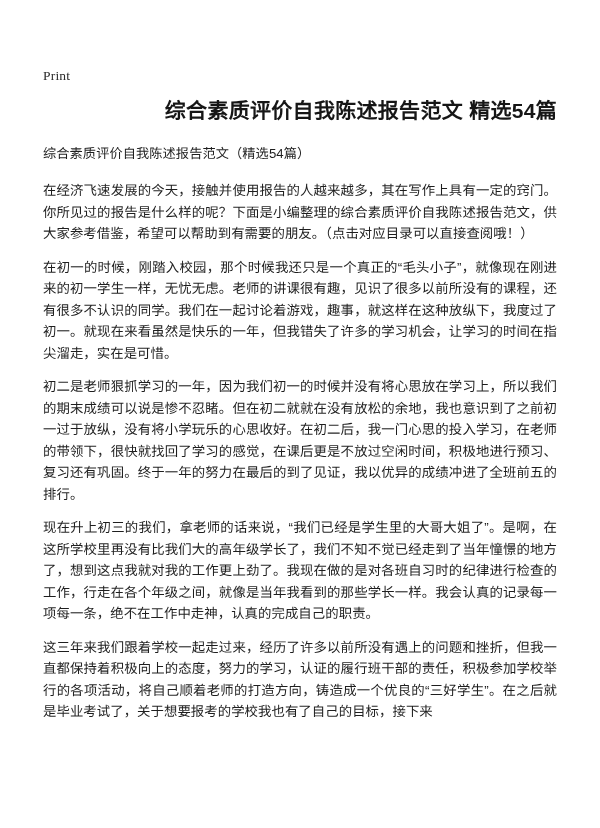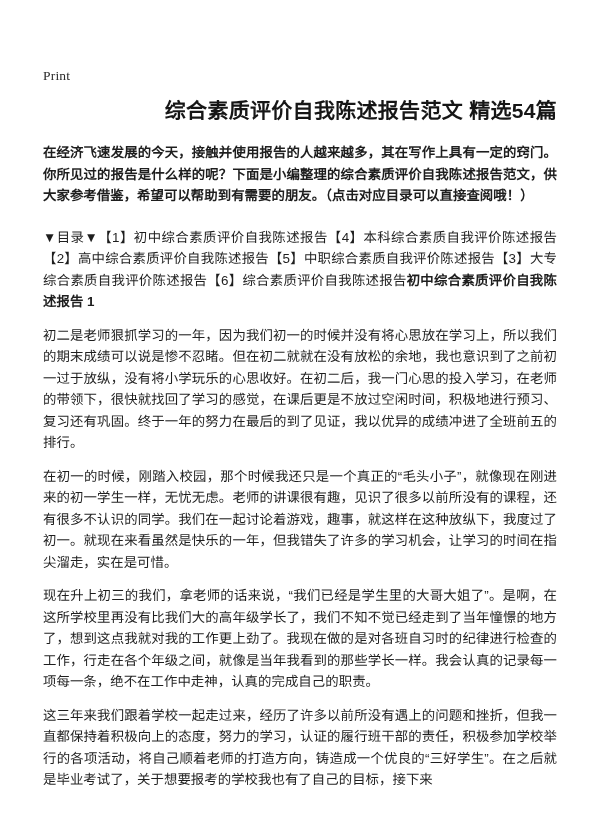--- a/index.html
+++ b/index.html
@@ -79,46 +79,44 @@
     text-align: justify;
     text-justify: inter-ideograph;
     letter-spacing: 0.05px;
   }
 
   .para b, .para strong {
     font-weight: bold;
   }
 
   
-  .para-intro { margin-top: 16px; font-weight: bold; }
+  .para-intro { margin-top: 16px; }
   .para-toc   { margin-top: 20px; }
 </style>
 </head>
 <body>
 
 <div class="page">
 
   <div class="print-bar">
     <a class="print-link">Print</a>
   </div>
 
   <div class="doc">
 
     <h1 class="doc-title">综合素质评价自我陈述报告范文  精选54篇</h1>
 
+    <p class="doc-subtitle">综合素质评价自我陈述报告范文（精选54篇）</p>
 
     <p class="para para-intro">在经济飞速发展的今天，接触并使用报告的人越来越多，其在写作上具有一定的窍门。你所见过的报告是什么样的呢？下面是小编整理的综合素质评价自我陈述报告范文，供大家参考借鉴，希望可以帮助到有需要的朋友。（点击对应目录可以直接查阅哦！）</p>
 
-    <p class="para para-toc">
-      <span>▼目录▼【1】初中综合素质评价自我陈述报告【4】本科综合素质自我评价陈述报告【2】高中综合素质评价自我陈述报告【5】中职综合素质自我评价陈述报告【3】大专综合素质自我评价陈述报告【6】综合素质评价自我陈述报告</span><b>初中综合素质评价自我陈述报告 1</b>
-    </p>
 
 
+    <p class="para">在初一的时候，刚踏入校园，那个时候我还只是一个真正的“毛头小子”，就像现在刚进来的初一学生一样，无忧无虑。老师的讲课很有趣，见识了很多以前所没有的课程，还有很多不认识的同学。我们在一起讨论着游戏，趣事，就这样在这种放纵下，我度过了初一。就现在来看虽然是快乐的一年，但我错失了许多的学习机会，让学习的时间在指尖溜走，实在是可惜。</p>
+
     <p class="para">初二是老师狠抓学习的一年，因为我们初一的时候并没有将心思放在学习上，所以我们的期末成绩可以说是惨不忍睹。但在初二就就在没有放松的余地，我也意识到了之前初一过于放纵，没有将小学玩乐的心思收好。在初二后，我一门心思的投入学习，在老师的带领下，很快就找回了学习的感觉，在课后更是不放过空闲时间，积极地进行预习、复习还有巩固。终于一年的努力在最后的到了见证，我以优异的成绩冲进了全班前五的排行。</p>
-
-    <p class="para">在初一的时候，刚踏入校园，那个时候我还只是一个真正的“毛头小子”，就像现在刚进来的初一学生一样，无忧无虑。老师的讲课很有趣，见识了很多以前所没有的课程，还有很多不认识的同学。我们在一起讨论着游戏，趣事，就这样在这种放纵下，我度过了初一。就现在来看虽然是快乐的一年，但我错失了许多的学习机会，让学习的时间在指尖溜走，实在是可惜。</p>
 
     <p class="para">现在升上初三的我们，拿老师的话来说，“我们已经是学生里的大哥大姐了”。是啊，在这所学校里再没有比我们大的高年级学长了，我们不知不觉已经走到了当年憧憬的地方了，想到这点我就对我的工作更上劲了。我现在做的是对各班自习时的纪律进行检查的工作，行走在各个年级之间，就像是当年我看到的那些学长一样。我会认真的记录每一项每一条，绝不在工作中走神，认真的完成自己的职责。</p>
 
     <p class="para">这三年来我们跟着学校一起走过来，经历了许多以前所没有遇上的问题和挫折，但我一直都保持着积极向上的态度，努力的学习，认证的履行班干部的责任，积极参加学校举行的各项活动，将自己顺着老师的打造方向，铸造成一个优良的“三好学生”。在之后就是毕业考试了，关于想要报考的学校我也有了自己的目标，接下来</p>
 
   </div>
 </div>
 
 </body></html>

